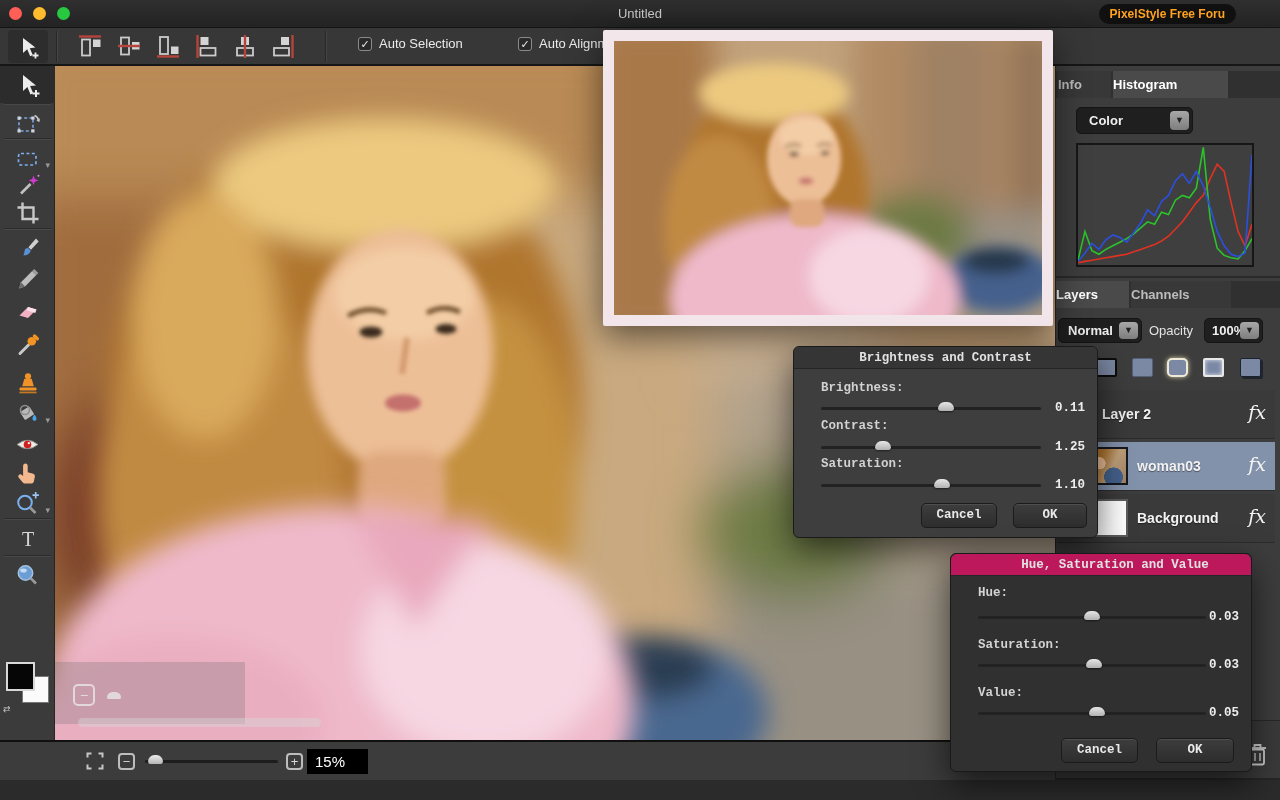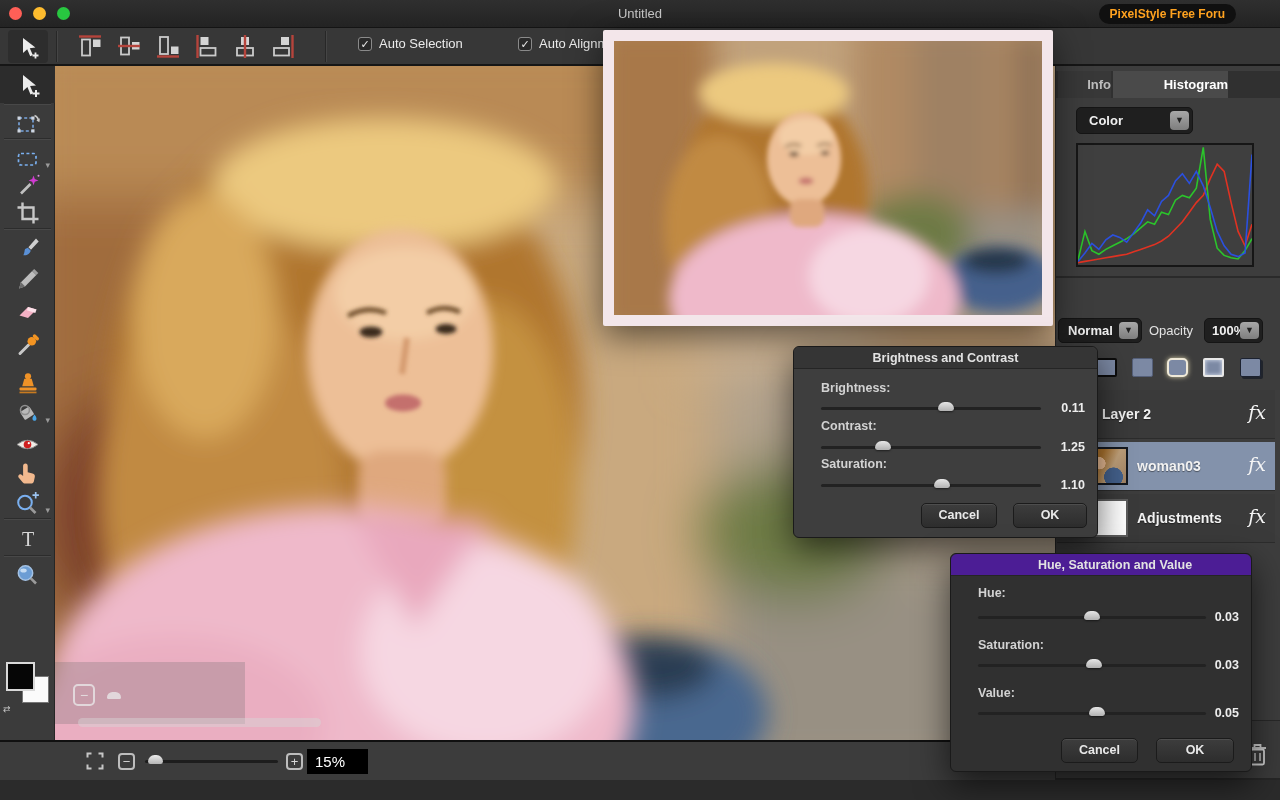--- a/index.html
+++ b/index.html
@@ -61,21 +61,21 @@
                  font-size:14px; text-align:center; line-height:18px; }
   #ghost-thumb { position:absolute; left:52px; top:30px; width:14px; height:7px;
                  background:rgba(235,235,235,.75); border-radius:7px 7px 2px 2px; }
   #canvas-hscroll { position:absolute; left:23px; top:652px; width:243px; height:9px;
                     background:rgba(215,215,215,.45); border-radius:5px; }
 
   
   #right-panel { position:absolute; left:1055px; top:66px; width:225px; height:714px; background:#3d3d3d;
                  border-left:1px solid #262626; }
   .ptab-row { position:absolute; left:0; width:225px; height:27px; background:#303030; }
-  .ptab { position:absolute; top:0; height:27px; font-size:13px; text-align:right; line-height:27px; }
+  .ptab { position:absolute; top:0; height:27px; font-size:13px; text-align:left; line-height:27px; }
   .ptab.active { background:#4a4a4a; color:#fff; font-weight:bold; }
   .ptab.idle   { background:#383838; color:#bdbdbd; font-weight:bold; }
   #dd-color { position:absolute; left:20px; top:41px; width:117px; height:27px; background:#1f1f1f;
               border:1px solid #151515; border-radius:5px; color:#f0f0f0; font-size:13px; font-weight:bold;
               line-height:25px; padding-left:12px; }
   .dd-arrow { position:absolute; right:3px; top:3px; bottom:3px; width:19px; border-radius:4px;
               background:linear-gradient(#a8a8a8,#7e7e7e); color:#222; font-size:9px;
               display:flex; align-items:center; justify-content:center; }
   #histogram-box { position:absolute; left:20px; top:77px; width:178px; height:124px; background:#3f3f3f;
                    border:2px solid #161616; }
@@ -118,27 +118,27 @@
              font-size:13.5px; font-weight:bold; color:#d9d9d9; }
   #bottom-strip { position:absolute; left:0; top:780px; width:1280px; height:20px; background:#2b2b2b; }
 
   
   #preview-window { position:absolute; left:603px; top:30px; width:450px; height:296px;
                     background:#f3e6ea; border-radius:2px; box-shadow:0 10px 34px rgba(0,0,0,.55); }
   #preview-photo { position:absolute; left:11px; top:11px; width:428px; height:274px; overflow:hidden; }
 
   
   .dialog { position:absolute; border-radius:6px; box-shadow:0 12px 34px rgba(0,0,0,.6);
-            border:1px solid #1a1a1a; }
+            border:1px solid #1a1a1a;font-family:Liberation Mono, monospace; }
   #dlg-brightness { left:793px; top:346px; width:305px; height:192px; background:#3e3e3e; }
   #dlg-hsv { left:950px; top:553px; width:302px; height:219px; background:#303030; }
   .dlg-title { height:22px; border-radius:6px 6px 0 0; text-align:center; line-height:22px;
                font-size:12.5px; font-weight:bold; color:#e2e2e2; border-bottom:1px solid #252525; }
   #dlg-brightness .dlg-title { background:#353535; }
-  #dlg-hsv .dlg-title { background:#4c1d95;padding-left:28px; }
+  #dlg-hsv .dlg-title { background:#be185d;padding-left:28px; }
   .dlg-label { position:absolute; left:27px; font-size:12.5px; font-weight:bold; color:#d2d2d2; }
   .dlg-track { position:absolute; left:27px; width:220px; height:3px; background:#222; border-radius:2px; }
   #dlg-hsv .dlg-track { width:228px; }
   .dlg-thumb { position:absolute; top:-5px; width:16px; height:9px;
                background:linear-gradient(#e6e6e6,#b2b2b2); border-radius:8px 8px 3px 3px;
                box-shadow:0 1px 2px rgba(0,0,0,.5); }
   .dlg-value { position:absolute; right:12px; width:46px; text-align:right; font-size:12.5px;
                font-weight:bold; color:#ededed; }
   .dlg-btn { position:absolute; height:25px; background:linear-gradient(#3d3d3d,#2d2d2d);
              border:1px solid #1b1b1b; border-radius:5px; box-shadow:inset 0 1px 0 rgba(255,255,255,.09);
@@ -407,20 +407,24 @@
     </div>
     <div id="histogram-box">
       <svg id="histogram-svg" viewBox="0 0 100 100" preserveAspectRatio="none">
           <polyline points="0.00,98 4.00,97 8.00,96 12.00,95 16.00,94 20.00,93 24.00,92 28.00,91 32.00,89 36.00,87 40.00,85 44.00,83 48.00,80 52.00,76 56.00,70 60.00,64 64.00,56 68.00,48 72.00,42 76.00,28 80.00,16 84.00,22 88.00,48 92.00,72 96.00,84 100.00,66" fill="none" stroke="#e03222" stroke-width="1.6" vector-effect="non-scaling-stroke"></polyline>
           <polyline points="0.00,96 4.00,72 8.00,88 12.00,91 16.00,87 20.00,84 24.00,81 28.00,78 32.00,74 36.00,69 40.00,64 44.00,66 48.00,56 52.00,58 56.00,46 60.00,42 64.00,44 68.00,36 72.00,2 76.00,62 80.00,86 84.00,92 88.00,94 92.00,95 96.00,88 100.00,78" fill="none" stroke="#2bc42b" stroke-width="1.6" vector-effect="non-scaling-stroke"></polyline>
           <polyline points="0.00,97 4.00,90 8.00,82 12.00,87 16.00,79 20.00,75 24.00,77 28.00,81 32.00,73 36.00,65 40.00,54 44.00,59 48.00,47 52.00,42 56.00,30 60.00,24 64.00,32 68.00,22 72.00,34 76.00,52 80.00,72 84.00,84 88.00,91 92.00,93 96.00,90 100.00,8" fill="none" stroke="#2b50df" stroke-width="1.6" vector-effect="non-scaling-stroke"></polyline>
         </svg>
     </div>
     <div id="panel-div1"></div>
 
+    <div class="ptab-row" style="top:215px">
+      <div class="ptab active" style="left:0;width:73px">Layers</div>
+      <div class="ptab idle" style="left:75px;width:100px">Channels</div>
+    </div>
 
     <div id="dd-blend">
       <span>Normal</span>
       <div class="dd-arrow">▼</div>
     </div>
     <div id="opacity-label">Opacity</div>
     <div id="dd-opacity">
       <span>100%</span>
       <div class="dd-arrow">▼</div>
     </div>
@@ -435,21 +439,21 @@
       <span class="layer-name">Layer 2</span>
       <span class="fx">fx</span>
     </div>
     <div class="layer-row selected" style="top:376px">
       <div class="layer-thumb" style="background-image:radial-gradient(circle at 68% 82%, #44618c 0 24%, rgba(0,0,0,0) 25%), radial-gradient(circle at 32% 42%, #edbf97 0 18%, rgba(0,0,0,0) 19%), linear-gradient(115deg, #b0762f 32%, #c1a27c 62%, #9f8163 100%)"></div>
       <span class="layer-name">woman03</span>
       <span class="fx">fx</span>
     </div>
     <div class="layer-row" style="top:428px">
       <div class="layer-thumb" style="background:#ffffff;border-color:#5c5c5c"></div>
-      <span class="layer-name">Adjustments</span>
+      <span class="layer-name">Background</span>
       <span class="fx">fx</span>
     </div>
 
     <div id="panel-footer">
       <svg id="trash-icon" width="19" height="24" viewBox="0 0 19 24">
         <rect x="3" y="6.5" width="13" height="15" rx="1.5" fill="none" stroke="#cfcfcf" stroke-width="1.8"></rect>
         <line x1="1" y1="5" x2="18" y2="5" stroke="#cfcfcf" stroke-width="1.8"></line>
         <path d="M6.5 4.5V2h6v2.5" fill="none" stroke="#cfcfcf" stroke-width="1.8"></path>
         <line x1="7" y1="10" x2="7" y2="18" stroke="#cfcfcf" stroke-width="1.4"></line>
         <line x1="12" y1="10" x2="12" y2="18" stroke="#cfcfcf" stroke-width="1.4"></line>

